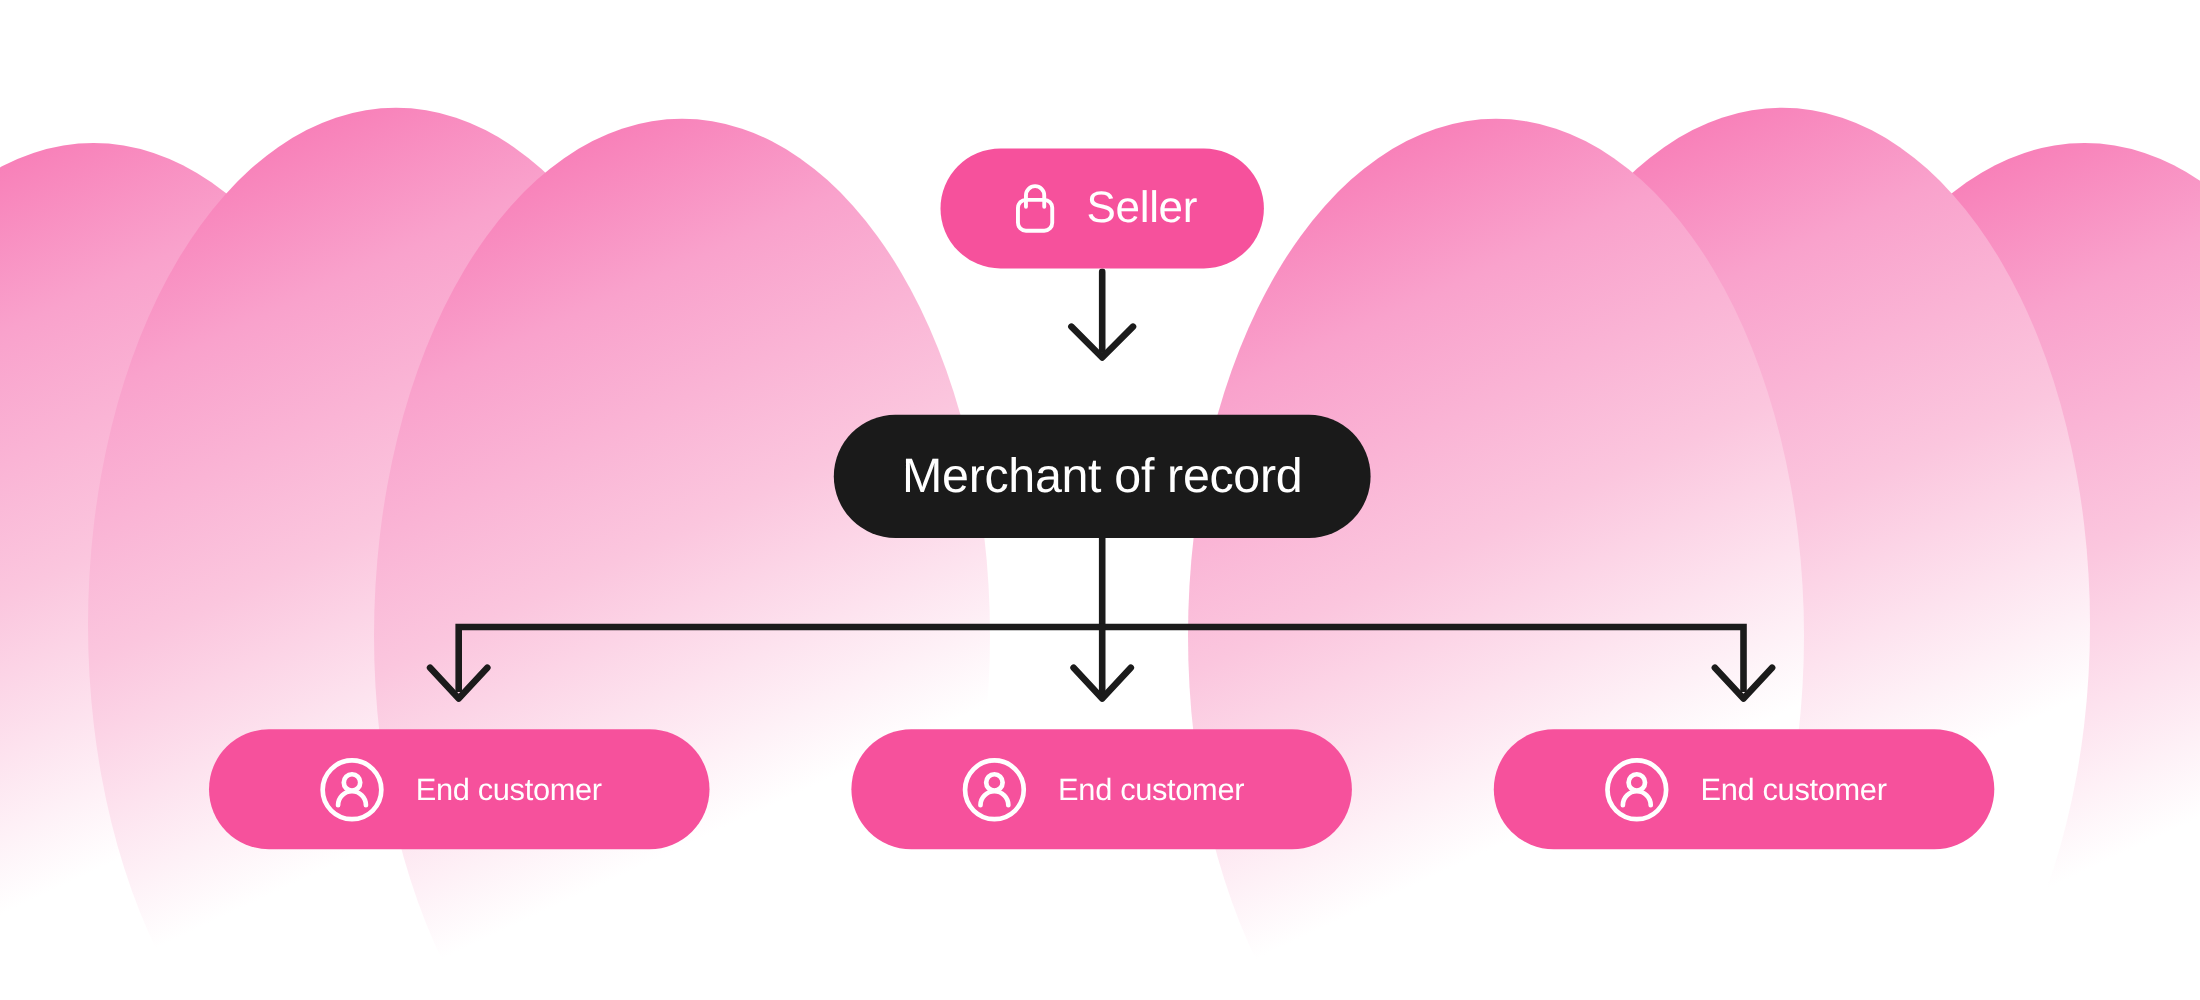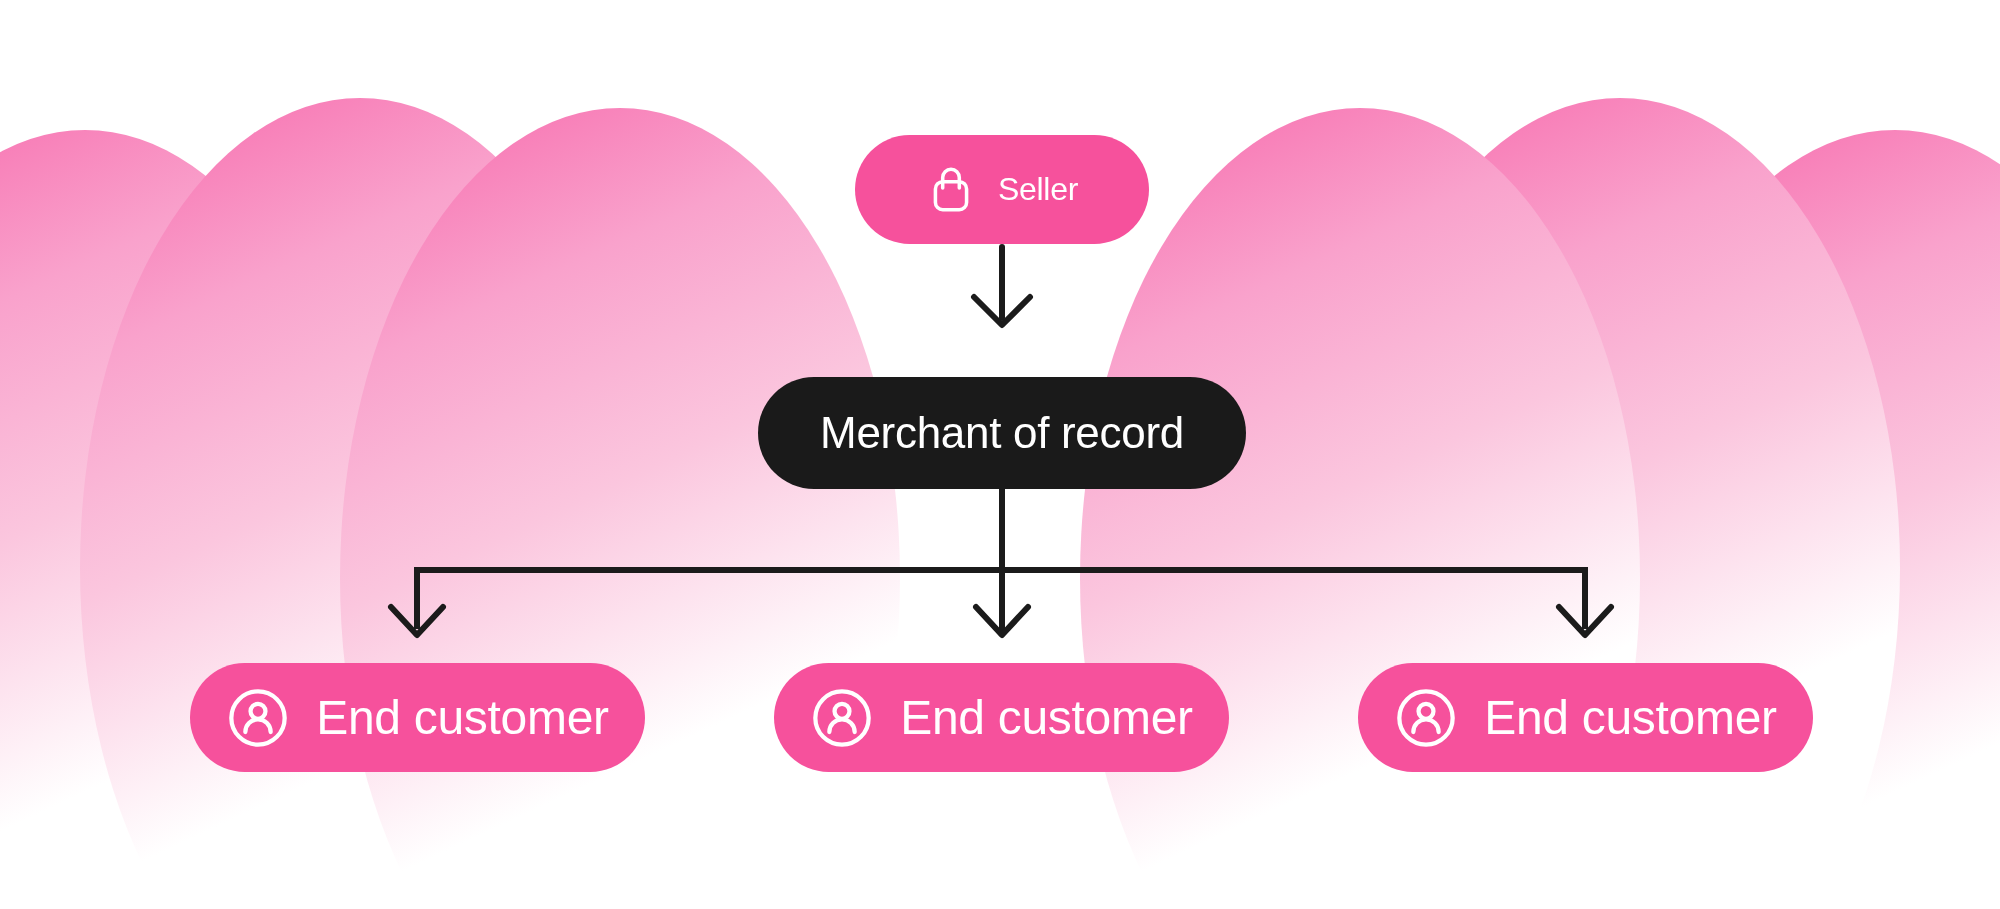--- a/index.html
+++ b/index.html
@@ -58,29 +58,29 @@
     color:var(--text-on-fill);
     font-weight:500;
     letter-spacing:-0.3px;
     white-space:nowrap;
   }
   .node.pink{background:var(--accent-pink);}
   .node.dark{background:var(--dark);margin-top:32px;}
 
   .node.seller{
     left:855px;top:135px;width:294px;height:109px;
-    border-radius:55px;gap:22px;font-size:32px;
+    border-radius:55px;gap:22px;font-size:40px;
   }
   .node.merchant{
     left:758px;top:345px;width:488px;height:112px;
     border-radius:56px;font-size:44px;
   }
   .node.customer{
     width:455px;height:109px;border-radius:55px;
-    gap:26px;font-size:48px;
+    gap:26px;font-size:28px;
   }
   .node.customer.c1{left:190px;top:663px;}
   .node.customer.c2{left:774px;top:663px;}
   .node.customer.c3{left:1358px;top:663px;}
 
   .icon{display:inline-flex;flex:0 0 auto;}
   .icon svg{display:block;}
   .icon svg *{
     fill:none;stroke:#fff;
     stroke-linecap:round;stroke-linejoin:round;

